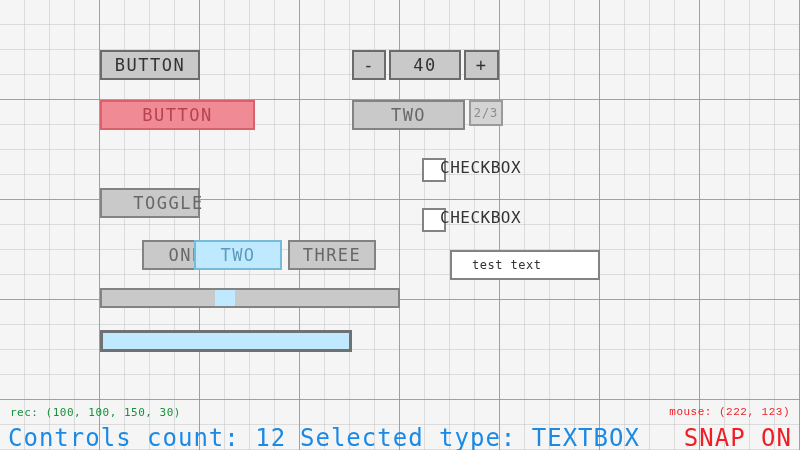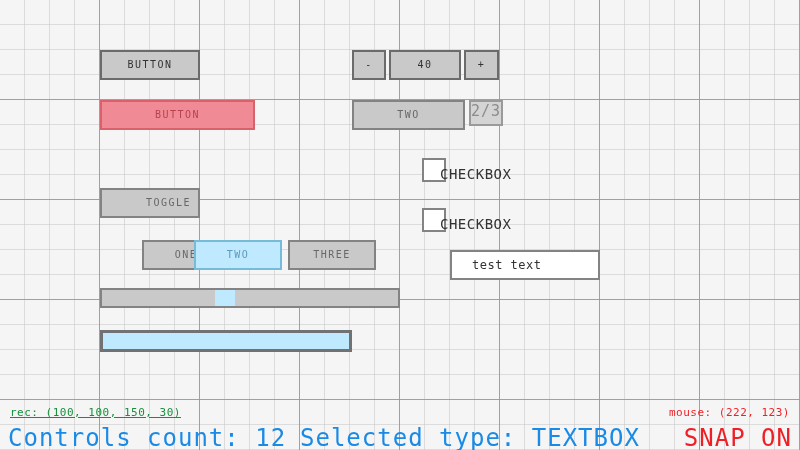--- a/index.html
+++ b/index.html
@@ -21,21 +21,21 @@
     background-position:-1px -1px,-1px -1px,-1px -1px,-1px -1px;
   }
   .ctl{position:absolute;box-sizing:border-box;}
 
   
   .rg{
     border:2px solid #838383;
     background:#c9c9c9;
     color:#686868;
     display:flex;align-items:center;justify-content:center;
-    font-size:10px;letter-spacing:1.5px;
+    font-size:17px;letter-spacing:1.5px;
     text-transform:none;
     line-height:1;
   }
   .rg.dark{color:#333333;border-color:#6b6b6b;}
   .rg.selected-red{background:#f08a94;border-color:#d9616c;color:#b8434f;}
   .rg.active-blue{background:#bfe9ff;border-color:#76bcd8;color:#5b9bbd;}
 
   .slider-track{
     position:absolute;border:2px solid #838383;background:#c9c9c9;box-sizing:border-box;
   }
@@ -44,45 +44,45 @@
   }
   .progress-sel{
     position:absolute;box-sizing:border-box;
     border:3px solid #6f7172;background:#bfe9ff;
   }
   .checkbox-box{
     position:absolute;box-sizing:border-box;
     border:2px solid #838383;background:#ffffff;
   }
   .checkbox-label{
-    position:absolute;color:#333333;font-size:14px;letter-spacing:0.5px;
-    display:flex;align-items:flex-end;height:100%;
+    position:absolute;color:#333333;font-size:16px;letter-spacing:0.5px;
+    display:flex;align-items:flex-start;height:100%;
   }
   .textbox{
     position:absolute;box-sizing:border-box;
     border:2px solid #838383;background:#ffffff;color:#333333;
     display:flex;align-items:center;padding-left:20px;
     font-size:12px;letter-spacing:0.5px;
   }
   .badge{
     position:absolute;box-sizing:border-box;
     border:2px solid #9a9a9a;background:#d4d4d4;color:#8b8b8b;
-    display:flex;align-items:flex-start;justify-content:center;
-    font-size:15px;letter-spacing:1px;
+    display:flex;align-items:center;justify-content:center;
+    font-size:12px;letter-spacing:1px;
   }
   .label-plain{
     position:absolute;color:#333333;font-size:12px;letter-spacing:1.2px;
     display:flex;align-items:center;
   }
 
   
   #statusbar{position:absolute;left:0;top:398px;width:800px;height:52px;}
   .status-small{position:absolute;font-size:11px;letter-spacing:0.5px;}
   .status-big{position:absolute;font-size:24px;letter-spacing:1px;}
-  .c-green{color:#16913a;text-decoration:underline;}
+  .c-green{color:#16913a;}
   .c-blue{color:#1a8ae5;}
   .c-red{color:#ee1f25;}
 </style>
 </head>
 <body>
 
 <div id="canvas">
 
   <div class="ctl rg dark" style="left:100px;top:50px;width:100px;height:30px;">
     <span>BUTTON</span>
@@ -143,15 +143,15 @@
   <div class="textbox" style="left:450px;top:250px;width:150px;height:30px;">
     <span>test text</span>
   </div>
 
 </div>
 
 <div id="statusbar">
   <div class="status-small c-green" style="left:10px;top:8px;">rec: (100, 100, 150, 30)</div>
   <div class="status-big c-blue" style="left:8px;top:26px;">Controls count: 12</div>
   <div class="status-big c-blue" style="left:300px;top:26px;">Selected type: TEXTBOX</div>
-  <div class="status-small c-red" style="right:10px;top:8px;">mouse: (222, 123)</div>
+  <div class="status-small c-red" style="right:10px;top:8px;font-family:Liberation Mono, monospace;">mouse: (222, 123)</div>
   <div class="status-big c-red" style="right:8px;top:26px;">SNAP ON</div>
 </div>
 
 </body></html>

